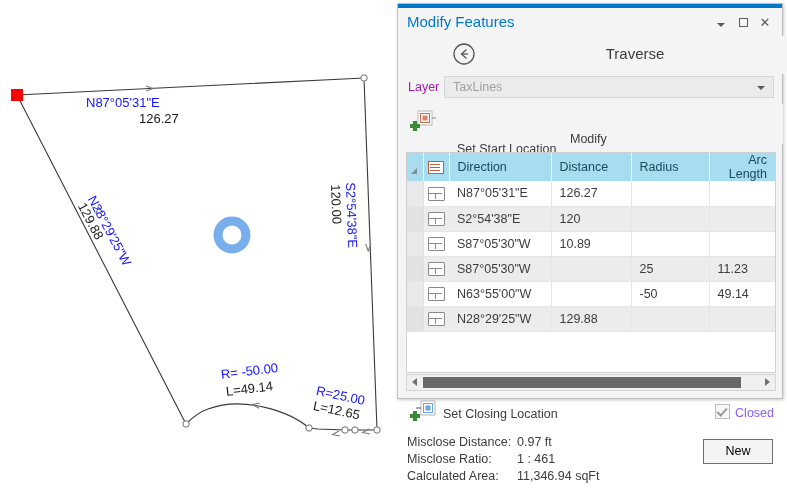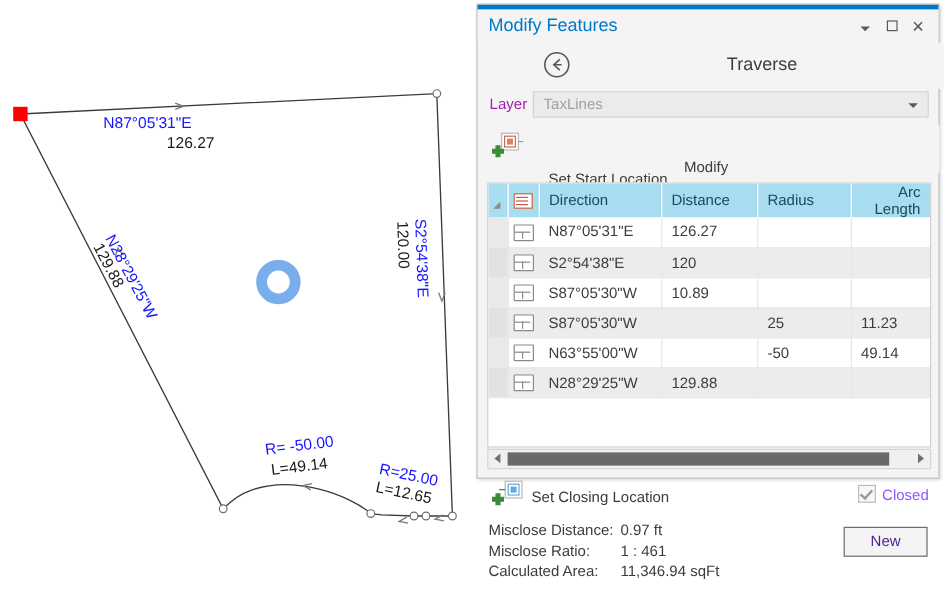--- a/index.html
+++ b/index.html
@@ -154,21 +154,21 @@
     border:solid #9a9a9a;border-width:0 2px 2px 0;transform:rotate(42deg);
   }
 
   #stats{position:absolute;left:9px;top:430px;font-size:12.5px;color:#3c3c3c;line-height:17px;}
   .st-row{height:17px;}
   .st-lbl{display:inline-block;width:110px;}
   .st-val{display:inline-block;}
   #new-btn{
     position:absolute;right:9px;top:435px;width:70px;height:25px;
     background:#f4f4f4;border:1px solid #6e6e6e;box-sizing:border-box;
-    font-size:12.5px;color:#4c1d95;text-align:center;line-height:23px;cursor:pointer;
+    font-size:12.5px;color:#000000;text-align:center;line-height:23px;cursor:pointer;
   }
 </style>
 </head>
 <body>
 
 <div id="map-canvas">
   <svg id="map-svg" width="400" height="501">
 
     <path d="M 17,95 L 364,78 L 377,430 L 355,430 L 345,430 L 318,429 L 309,428
              C 292,413 245,395 208,409

